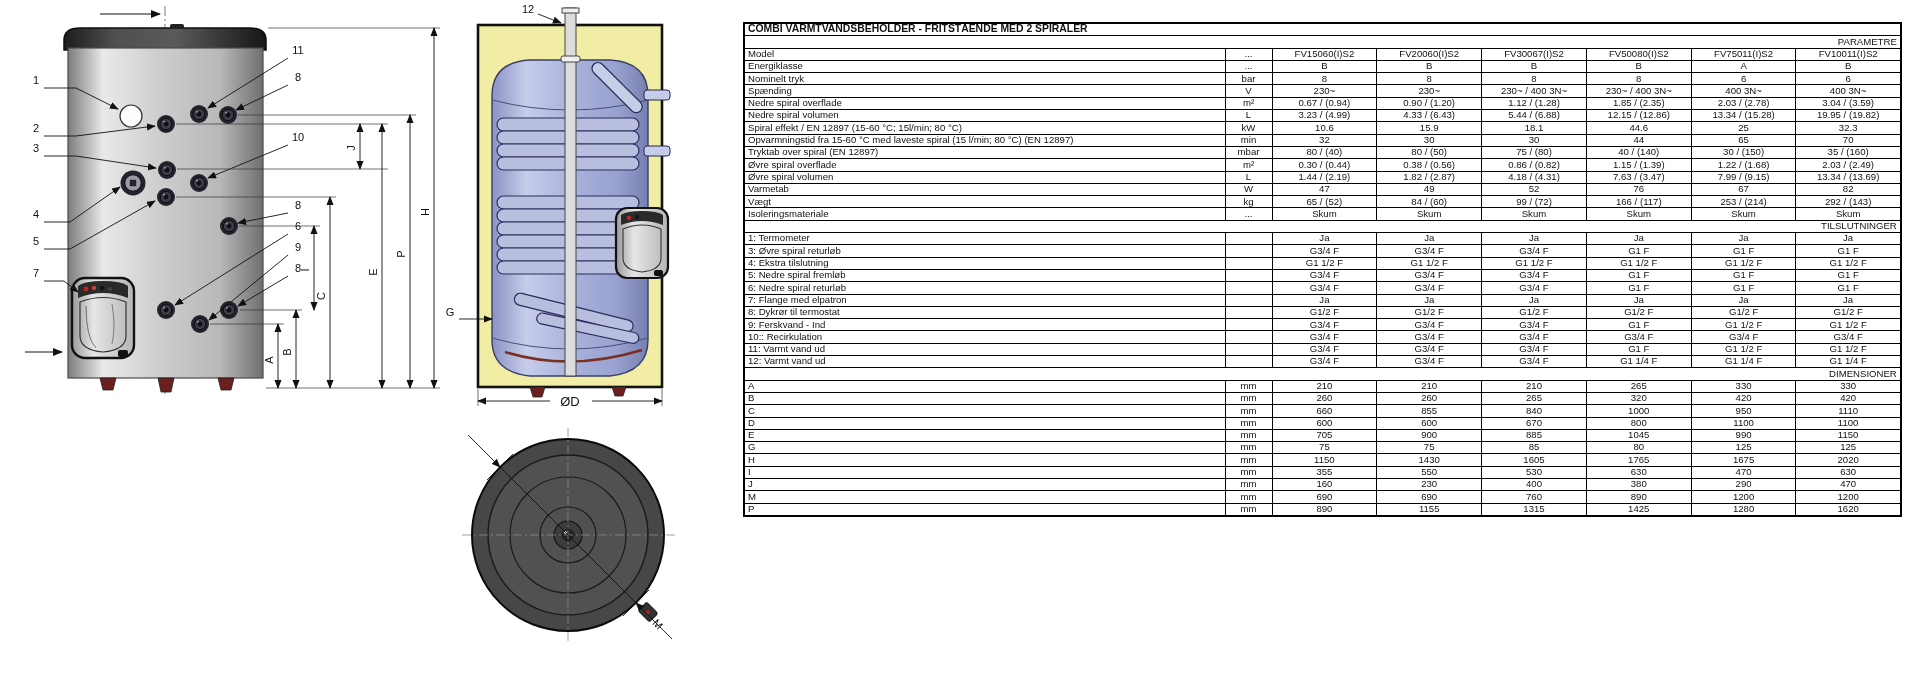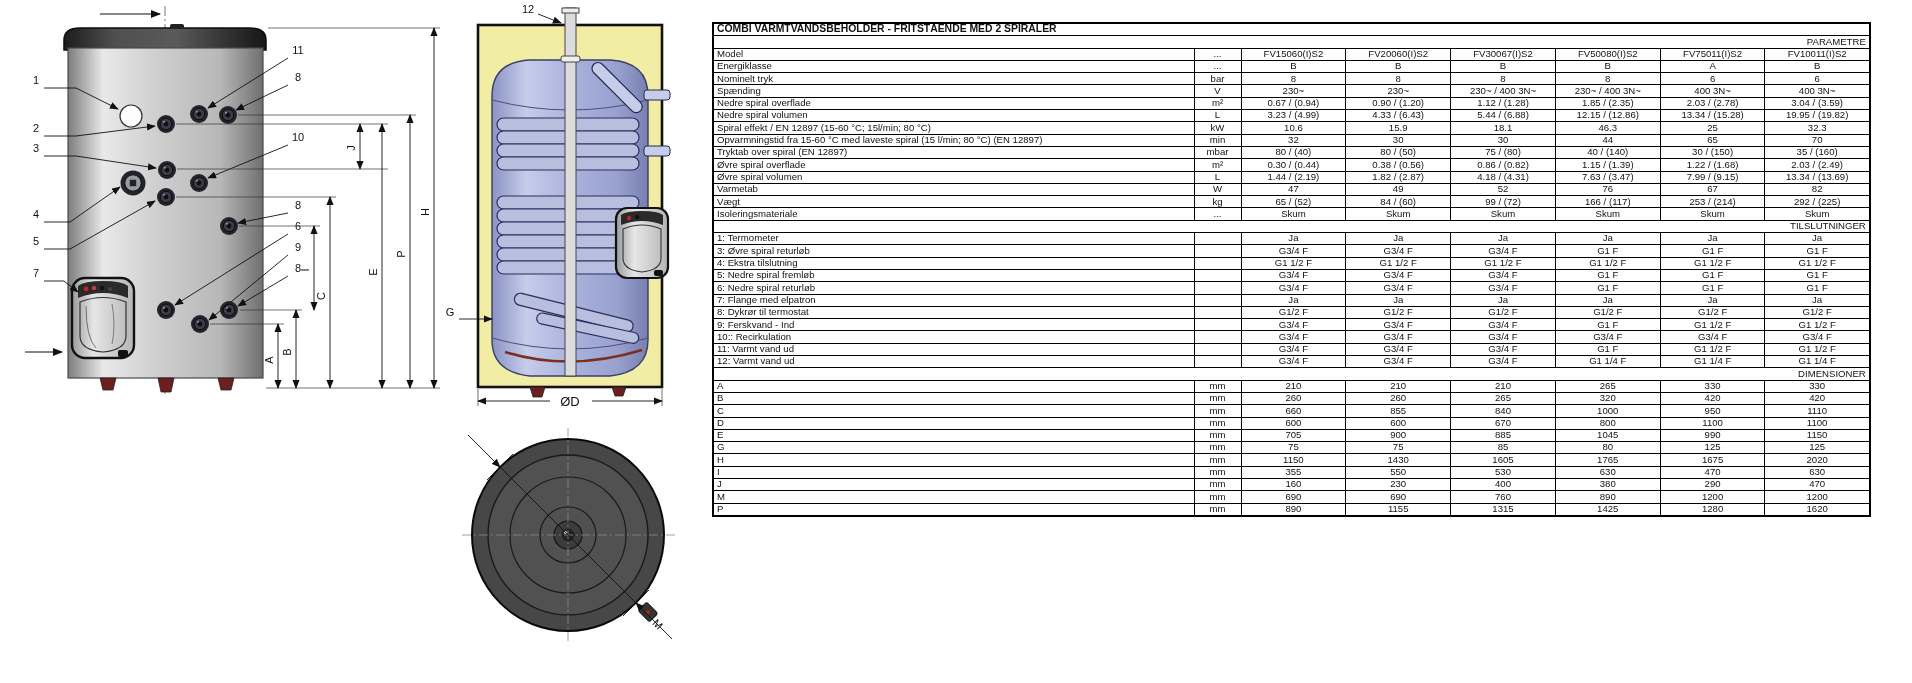--- a/index.html
+++ b/index.html
@@ -1,21 +1,21 @@
 <!DOCTYPE html>
 <html><head>
 <meta charset="utf-8">
 <style>
   html,body{margin:0;padding:0;}
   body{
     width:1912px;height:683px;position:relative;background:#fff;
     font-family:"Liberation Sans",sans-serif;color:#111;overflow:hidden;
   }
   #drawing{position:absolute;left:0;top:0;}
-  .table-wrap{position:absolute;left:712px;top:22px;}
+  .table-wrap{position:absolute;left:743px;top:22px;}
   table{border-collapse:collapse;table-layout:fixed;width:1157px;border:2px solid #000;}
   td{
     border:1px solid #000;height:11.3px;font-size:9.6px;line-height:10.5px;
     padding:0 3px;white-space:nowrap;overflow:hidden;color:#111;
   }
   td.lab{text-align:left;}
   td.unit{text-align:center;padding:0 1px;}
   td.val{text-align:center;padding:0 1px;}
   tr.t-title td{font-weight:bold;font-size:10.4px;}
   tr.t-section td{text-align:right;}
@@ -356,21 +356,21 @@
           <td class="val">12.15 / (12.86)</td>
           <td class="val">13.34 / (15.28)</td>
           <td class="val">19.95 / (19.82)</td>
         </tr>
         <tr>
           <td class="lab">Spiral effekt / EN 12897 (15-60 °C; 15l/min; 80 °C)</td>
           <td class="unit">kW</td>
           <td class="val">10.6</td>
           <td class="val">15.9</td>
           <td class="val">18.1</td>
-          <td class="val">46.3</td>
+          <td class="val">44.6</td>
           <td class="val">25</td>
           <td class="val">32.3</td>
         </tr>
         <tr>
           <td class="lab">Opvarmningstid fra 15-60 °C med laveste spiral (15 l/min; 80 °C) (EN 12897)</td>
           <td class="unit">min</td>
           <td class="val">32</td>
           <td class="val">30</td>
           <td class="val">30</td>
           <td class="val">44</td>
@@ -418,21 +418,21 @@
           <td class="val">82</td>
         </tr>
         <tr>
           <td class="lab">Vægt</td>
           <td class="unit">kg</td>
           <td class="val">65 / (52)</td>
           <td class="val">84 / (60)</td>
           <td class="val">99 / (72)</td>
           <td class="val">166 / (117)</td>
           <td class="val">253 / (214)</td>
-          <td class="val">292 / (225)</td>
+          <td class="val">292 / (143)</td>
         </tr>
         <tr>
           <td class="lab">Isoleringsmateriale</td>
           <td class="unit">...</td>
           <td class="val">Skum</td>
           <td class="val">Skum</td>
           <td class="val">Skum</td>
           <td class="val">Skum</td>
           <td class="val">Skum</td>
           <td class="val">Skum</td>

